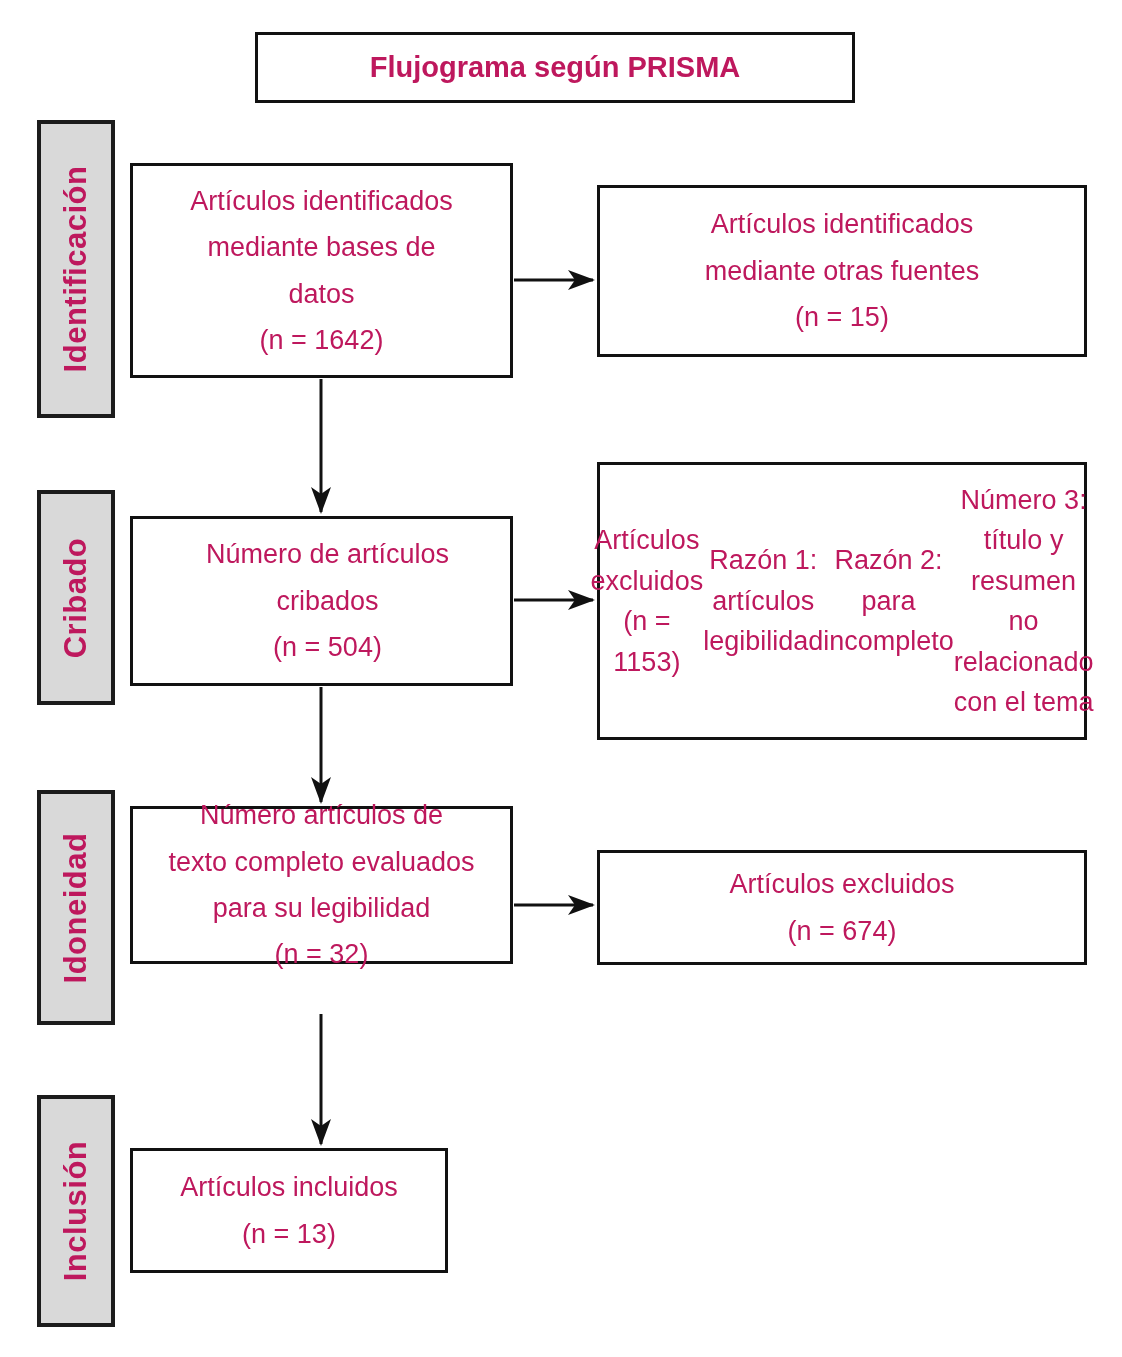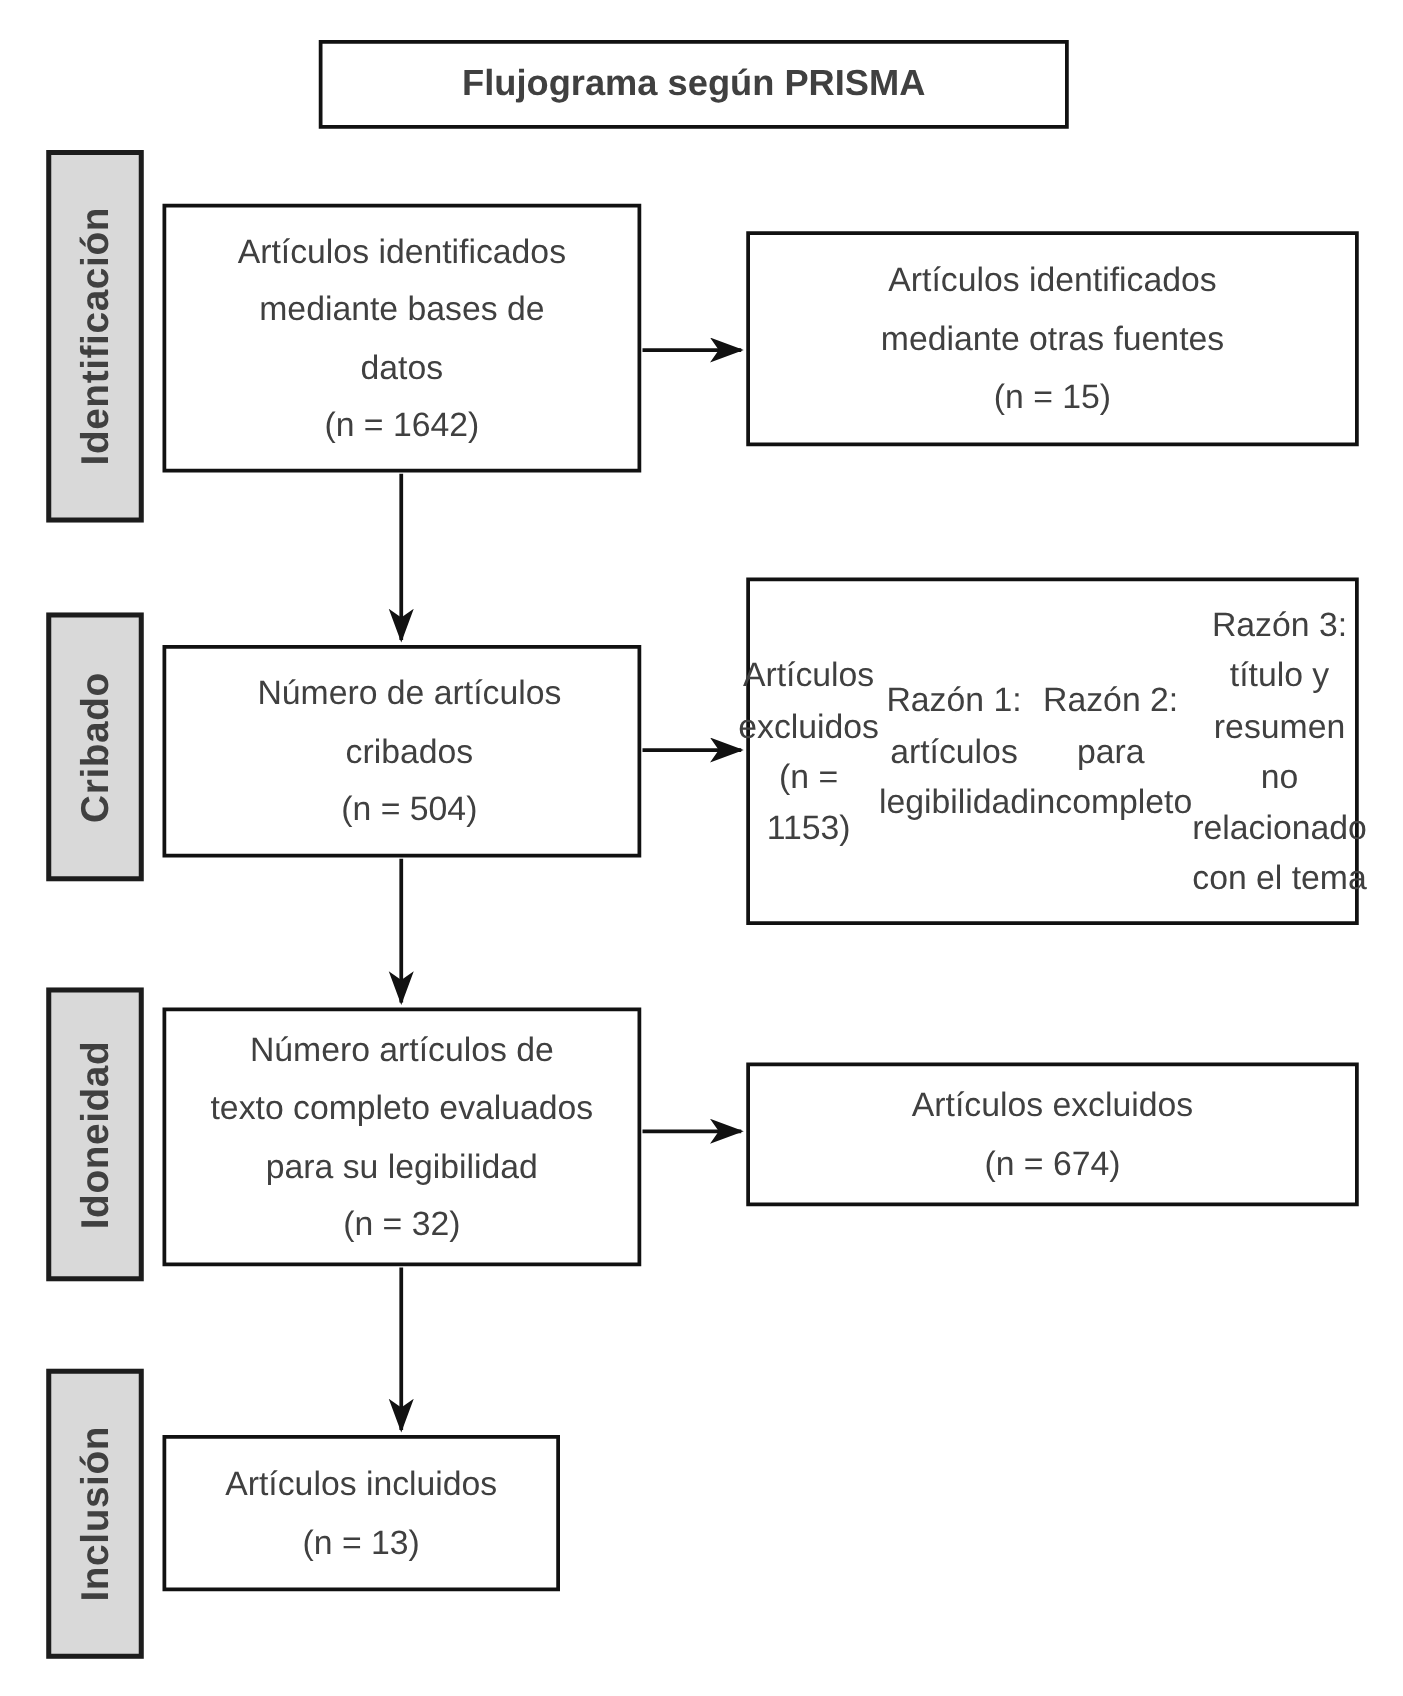--- a/index.html
+++ b/index.html
@@ -2,21 +2,21 @@
 <html><head>
 <meta charset="utf-8">
 <style>
   html, body { margin: 0; padding: 0; background: #ffffff; }
   .canvas {
     position: relative;
     width: 1122px;
     height: 1357px;
     background: #ffffff;
     font-family: "Liberation Sans", sans-serif;
-    color: #404040;
+    color: #be185d;
     overflow: hidden;
   }
   .box {
     position: absolute;
     box-sizing: border-box;
     border: 3px solid #111111;
     background: #ffffff;
     display: flex;
     align-items: center;
     justify-content: center;
@@ -49,21 +49,21 @@
     font-size: 31px;
     letter-spacing: 0.5px;
   }
   #stage-identification { top: 120px;  height: 298px; }
   #stage-screening      { top: 490px;  height: 215px; }
   #stage-eligibility    { top: 790px;  height: 235px; }
   #stage-inclusion      { top: 1095px; height: 232px; }
 
   #box-identification-main { left: 130px; top: 163px;  width: 383px; height: 215px; }
   #box-screening-main      { left: 130px; top: 516px;  width: 383px; height: 170px; padding-left: 12px; }
-  #box-eligibility-main    { left: 130px; top: 806px;  width: 383px; height: 207px; }
+  #box-eligibility-main    { left: 130px; top: 806px;  width: 383px; height: 158px; }
   #box-inclusion-main      { left: 130px; top: 1148px; width: 318px; height: 125px; }
 
   #box-identification-side { left: 597px; top: 185px; width: 490px; height: 172px; }
   #box-screening-side {
     left: 597px; top: 462px; width: 490px; height: 278px;
     line-height: 1.5;
     padding: 8px 2px;
   }
   #box-screening-side .reason-line { margin: 7px 0; }
   #box-eligibility-side    { left: 597px; top: 850px; width: 490px; height: 115px; }
@@ -112,21 +112,21 @@
 
   <div class="box" id="box-screening-main">
     <span>Número de artículos
 cribados
 (n = 504)</span>
   </div>
   <div class="box" id="box-screening-side">
     <div class="reason-line">Artículos excluidos (n = 1153)</div>
     <div class="reason-line">Razón 1: artículos legibilidad</div>
     <div class="reason-line">Razón 2: para incompleto</div>
-    <div class="reason-line">Razón 3: título y resumen no
+    <div class="reason-line">Número 3: título y resumen no
 relacionado con el tema</div>
   </div>
 
   <div class="box" id="box-eligibility-main">
     <span>Número artículos de
 texto completo evaluados
 para su legibilidad
 (n = 32)</span>
   </div>
   <div class="box" id="box-eligibility-side">

